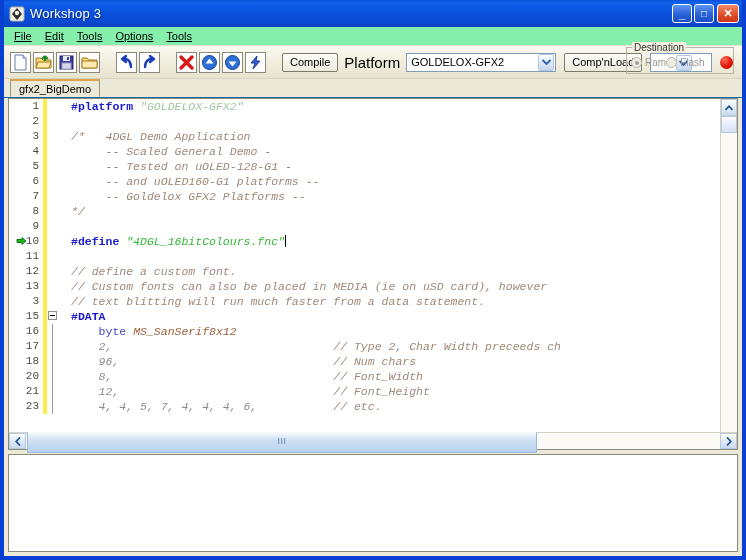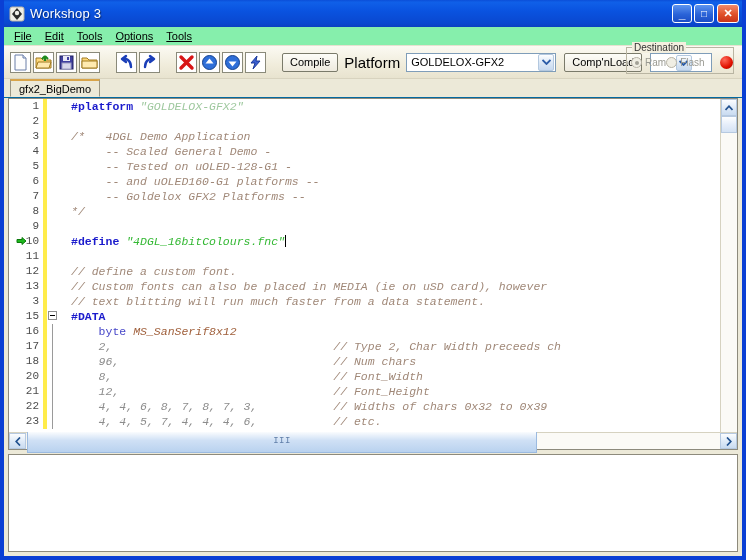--- a/index.html
+++ b/index.html
@@ -388,21 +388,20 @@
     flex: 0 0 17px;
   }
   #h-thumb {
     height: 23px;
     background: linear-gradient(to bottom,#ffffff,#cfe0f5 45%,#b9d2ef);
     border: 1px solid #9bbae0;
     box-sizing: border-box;
     display: flex; align-items: center; justify-content: center;
     flex: 0 0 510px;
     margin-left: 1px;
-    font-family: Liberation Mono, monospace;
   }
   #h-track-right { flex: 1 1 auto; height: 16px; background: #fbfaf6; }
   .grip { color: #5f7ea8; font-size: 9px; letter-spacing: .5px; }
 
   
   #output-panel {
     flex: 1 1 auto;
     margin: 4px 4px 4px 4px;
     border: 1px solid #8d8a7c;
     background: #ffffff;
@@ -577,21 +576,20 @@
           <div class="code-line"><div class="gutter-num">11</div><div class="gutter-bar"></div><div class="gutter-fold"></div><div class="code-text"></div></div>
           <div class="code-line"><div class="gutter-num">12</div><div class="gutter-bar"></div><div class="gutter-fold"></div><div class="code-text"><span class="tk-com">// define a custom font.</span></div></div>
           <div class="code-line"><div class="gutter-num">13</div><div class="gutter-bar"></div><div class="gutter-fold"></div><div class="code-text"><span class="tk-com">// Custom fonts can also be placed in MEDIA (ie on uSD card), however</span></div></div>
           <div class="code-line"><div class="gutter-num">3</div><div class="gutter-bar"></div><div class="gutter-fold"></div><div class="code-text"><span class="tk-com">// text blitting will run much faster from a data statement.</span></div></div>
           <div class="code-line"><div class="gutter-num">15</div><div class="gutter-bar"></div><div class="gutter-fold"><span class="fold-box"></span></div><div class="code-text"><span class="tk-pre">#DATA</span></div></div>
           <div class="code-line"><div class="gutter-num">16</div><div class="gutter-bar"></div><div class="gutter-fold"><span class="fold-line"></span></div><div class="code-text"><span class="tk-plain">    </span><span class="tk-kw">byte</span><span class="tk-plain"> </span><span class="tk-ident">MS_SanSerif8x12</span></div></div>
           <div class="code-line"><div class="gutter-num">17</div><div class="gutter-bar"></div><div class="gutter-fold"><span class="fold-line"></span></div><div class="code-text"><span class="tk-plain">    </span><span class="tk-num">2,</span><span class="tk-plain">                                </span><span class="tk-com">// Type 2, Char Width preceeds ch</span></div></div>
           <div class="code-line"><div class="gutter-num">18</div><div class="gutter-bar"></div><div class="gutter-fold"><span class="fold-line"></span></div><div class="code-text"><span class="tk-plain">    </span><span class="tk-num">96,</span><span class="tk-plain">                               </span><span class="tk-com">// Num chars</span></div></div>
           <div class="code-line"><div class="gutter-num">20</div><div class="gutter-bar"></div><div class="gutter-fold"><span class="fold-line"></span></div><div class="code-text"><span class="tk-plain">    </span><span class="tk-num">8,</span><span class="tk-plain">                                </span><span class="tk-com">// Font_Width</span></div></div>
           <div class="code-line"><div class="gutter-num">21</div><div class="gutter-bar"></div><div class="gutter-fold"><span class="fold-line"></span></div><div class="code-text"><span class="tk-plain">    </span><span class="tk-num">12,</span><span class="tk-plain">                               </span><span class="tk-com">// Font_Height</span></div></div>
-          <div class="code-line"><div class="gutter-num">22</div><div class="gutter-bar"></div><div class="gutter-fold"><span class="fold-line"></span></div><div class="code-text"><span class="tk-plain">    </span><span class="tk-num">4, 4, 6, 8, 7, 8, 7, 3,</span><span class="tk-plain">           </span><span class="tk-com">// Widths of chars 0x32 to 0x39</span></div></div>
           <div class="code-line"><div class="gutter-num">23</div><div class="gutter-bar"></div><div class="gutter-fold"><span class="fold-line"></span></div><div class="code-text"><span class="tk-plain">    </span><span class="tk-num">4, 4, 5, 7, 4, 4, 4, 6,</span><span class="tk-plain">           </span><span class="tk-com">// etc.</span></div></div>
         </div>
       <div id="v-scroll">
         <div class="sb-btn">
           <svg width="8" height="6" viewBox="0 0 8 6">
               <path d="M0.5 5 L4 1.2 L7.5 5" stroke="#21518f" stroke-width="1.7" fill="none"></path>
             </svg>
         </div>
         <div id="v-thumb"></div>
         <div id="v-track"></div>

